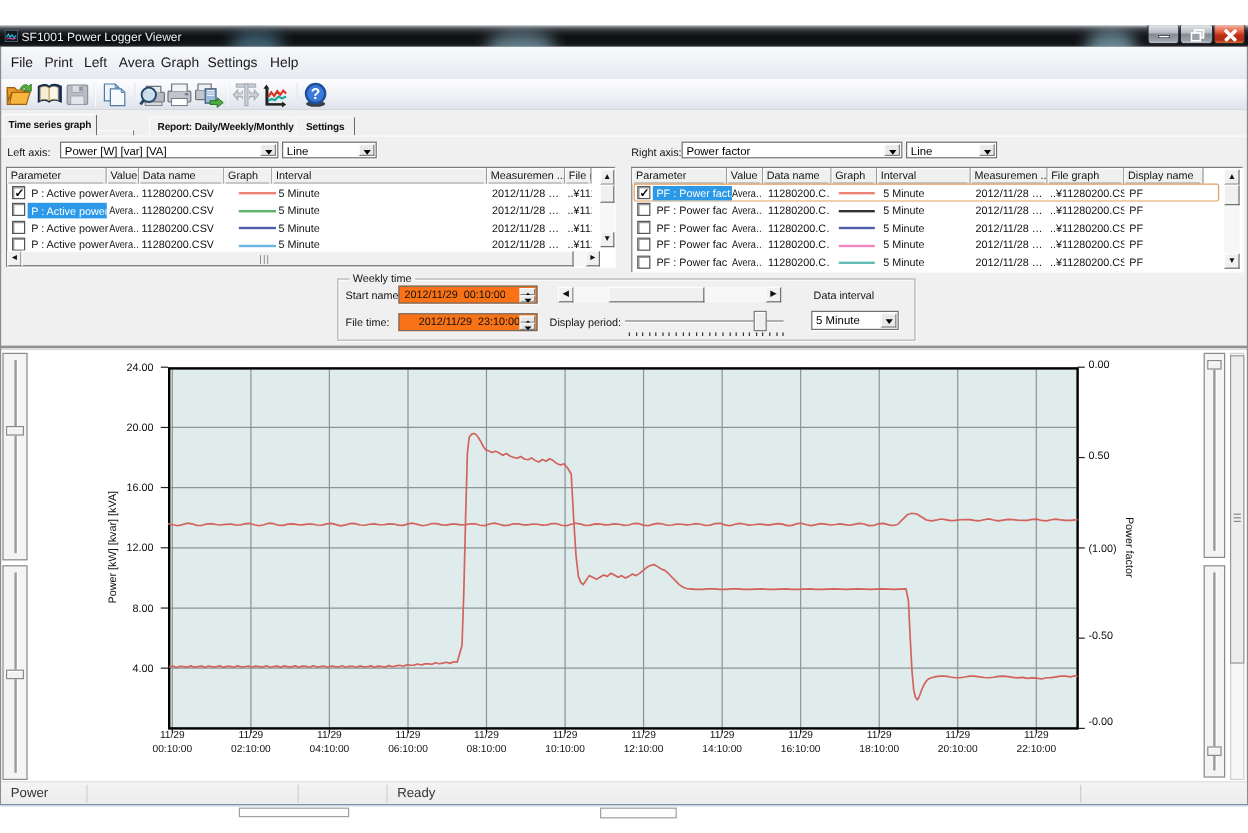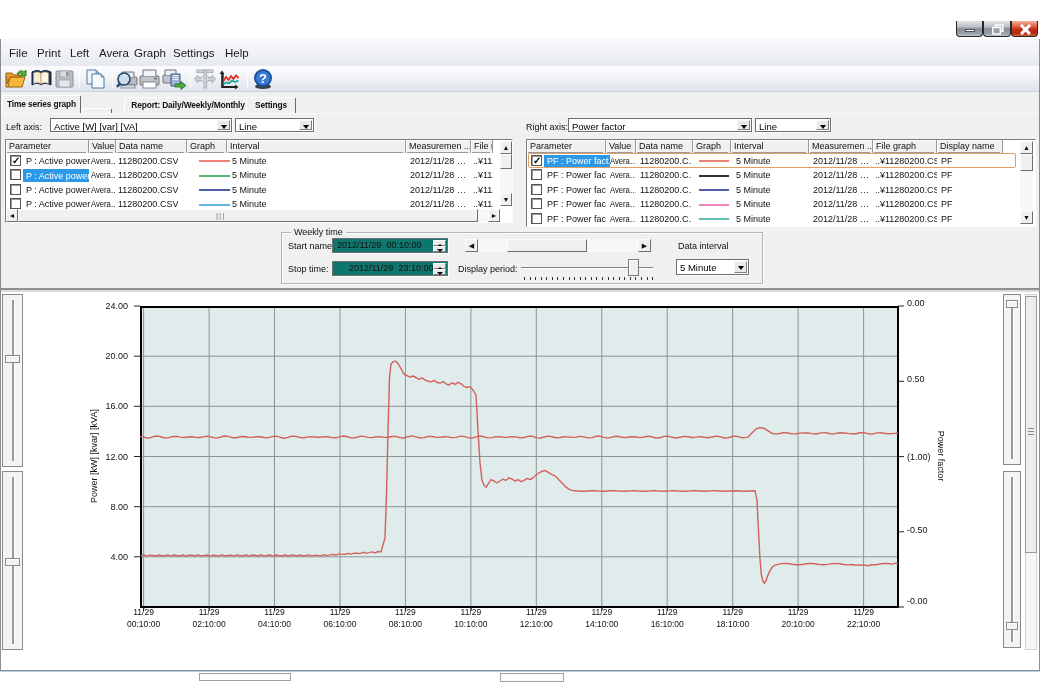--- a/index.html
+++ b/index.html
@@ -50,21 +50,21 @@
 .sw{position:absolute;height:2px}
 .sel{position:absolute;background:#2b99e8;color:#fff;font-size:9px;padding:1.5px 0 0 3px;white-space:nowrap;overflow:hidden;width:66px;height:12.5px}
 
 .sbtn{position:absolute;background:#f0f0f0;border:1px solid;border-color:#fdfdfd #6f6f6f #6f6f6f #fdfdfd;
  font-size:7px;color:#111;text-align:center;line-height:11px}
 .strack{position:absolute;background:#f7f7f7}
 .sthumb{position:absolute;background:#f0f0f0;border:1px solid;border-color:#fdfdfd #6f6f6f #6f6f6f #fdfdfd}
 
 #gbox{left:281px;top:232px;width:482px;height:52px;border:1px solid #b4b4b4;
  box-shadow:inset 1px 1px 0 #fdfdfd, 1px 1px 0 #fdfdfd}
-.inp{position:absolute;background:#0f766e;border:1px solid #6e6e6e;box-shadow:1px 1px 0 #fdfdfd}
+.inp{position:absolute;background:#f97316;border:1px solid #6e6e6e;box-shadow:1px 1px 0 #fdfdfd}
 .spb{position:absolute;left:0;width:13px;height:6px;background:#e9e9e9;border:1px solid;
  border-color:#fbfbfb #808080 #808080 #fbfbfb}
 
 #sbar{left:1px;top:651px;width:1038px;height:19px;background:linear-gradient(180deg,#f4f4f4,#ececec);
  border-top:1px solid #dcdcdc;font-size:11px;color:#333}
 .ssep{position:absolute;top:2px;width:1px;height:15px;background:#cfcfcf}
 
 .vslider{position:absolute;background:#f4f4f4;border:1px solid #8a8a8a}
 .groove{position:absolute;left:50%;top:5px;bottom:5px;width:2px;margin-left:-1px;
  background:#9a9a9a;box-shadow:1px 0 0 #fff}
@@ -72,20 +72,31 @@
  border:1px solid #8a8a8a;box-shadow:inset 1px 1px 0 #fff}
 </style></head>
 <body>
 <div id="page">
 
 <div class="abs" style="left:0;top:670px;width:1040px;height:1px;background:#7b93a6"></div>
 <div class="abs" style="left:0;top:671px;width:1040px;height:1px;background:#c2cdd8"></div>
 <div class="abs" style="left:199px;top:673px;width:92px;height:8px;border:1px solid #9aa2a8;background:#fdfdfd"></div>
 <div class="abs" style="left:500px;top:673px;width:64px;height:9px;border:1px solid #9aa2a8;background:#fdfdfd"></div>
 
+<div class="abs" id="tbar">
+ <div class="blob" style="left:192px;top:5px;width:44px;height:24px;background:#5d93ad;opacity:.6"></div>
+ <div class="blob" style="left:405px;top:5px;width:58px;height:26px;background:#9fd0e2;opacity:.55"></div>
+ <div class="blob" style="left:905px;top:4px;width:42px;height:26px;background:#a5d4e6;opacity:.6"></div>
+ <svg style="position:absolute;left:4px;top:4px" width="11" height="10">
+  <rect x="0" y="0" width="11" height="10" fill="#10181e" stroke="#5d89a8" stroke-width="1"></rect>
+  <polyline points="1.5,6 3,3.5 4.5,6 6,4 7.5,6.5 9.5,4.5" fill="none" stroke="#27c0d8" stroke-width="1"></polyline>
+  <polyline points="1.5,7.5 4,6.8 6.5,7.6 9.5,6.9" fill="none" stroke="#d040a0" stroke-width="1"></polyline>
+ </svg>
+ <div id="ttxt">SF1001 Power Logger Viewer</div>
+</div>
 
 <div class="wbtn" style="left:956px;top:21px;width:27px">
  <div class="glyph" style="left:8px;top:8px;width:10px;height:3px;background:#fff;border:1px solid #4a555f"></div>
     </div>
 <div class="wbtn" style="left:983px;top:21px;width:28px">
  <svg style="position:absolute;left:8px;top:3px" width="12" height="11" viewBox="0 0 12 11">
   <rect x="3.5" y="1" width="7.5" height="6.5" fill="#c8cdd2" stroke="#fff" stroke-width="1.4"></rect>
   <rect x="0.8" y="3.5" width="7.5" height="6.5" fill="#9aa1a8" stroke="#fff" stroke-width="1.4"></rect>
  </svg>
     </div>
@@ -178,21 +189,21 @@
 <div class="abs" id="tabrow">
  <div class="tab" style="left:1px;top:3px;width:79px;height:18px;line-height:17px">Time series graph</div>
  <div class="tab" style="left:80px;top:16px;width:31px;height:16px;line-height:15px">Summary</div>
  <div class="tab" style="left:123px;top:5px;width:128px;height:16px;line-height:15px">Report: Daily/Weekly/Monthly</div>
  <div class="tab" style="left:245px;top:5px;width:50px;height:16px;line-height:15px">Settings</div>
 </div>
 
 <div class="abs" id="panel"></div>
 <div class="abs lbl" style="left:6px;top:122px">Left axis:</div>
 <div class="combo" style="left:50px;top:118px;width:182px">
- <div class="tx">Active [W] [var] [VA]</div>
+ <div class="tx">Power [W] [var] [VA]</div>
       <div class="cbtn"></div>
     </div>
 <div class="combo" style="left:235px;top:118px;width:79px">
  <div class="tx">Line</div>
       <div class="cbtn"></div>
     </div>
 <div class="abs lbl" style="left:526px;top:122px">Right axis:</div>
 <div class="combo" style="left:568px;top:118px;width:184px">
  <div class="tx">Power factor</div>
       <div class="cbtn"></div>
@@ -323,21 +334,21 @@
 <div class="abs lbl" style="left:288px;top:241px">Start name:</div>
 <div class="inp" style="left:332px;top:238px;width:116px;height:15px">
       <div class="cell" style="left:4px;top:1px">2012/11/29&nbsp;&nbsp;00:10:00</div>
       <div class="spb" style="right:1px;left:auto;top:1px">
         <div style="position:absolute;left:3px;top:0px;border:3px solid transparent;border-bottom:3px solid #000"></div>
       </div>
       <div class="spb" style="right:1px;left:auto;top:7px">
         <div style="position:absolute;left:3px;top:2px;border:3px solid transparent;border-top:3px solid #000"></div>
       </div>
     </div>
-<div class="abs lbl" style="left:288px;top:264px">Stop time:</div>
+<div class="abs lbl" style="left:288px;top:264px">File time:</div>
 <div class="inp" style="left:332px;top:261px;width:116px;height:15px">
       <div class="cell" style="left:16px;top:1px">2012/11/29&nbsp;&nbsp;23:10:00</div>
       <div class="spb" style="right:1px;left:auto;top:1px">
         <div style="position:absolute;left:3px;top:0px;border:3px solid transparent;border-bottom:3px solid #000"></div>
       </div>
       <div class="spb" style="right:1px;left:auto;top:7px">
         <div style="position:absolute;left:3px;top:2px;border:3px solid transparent;border-top:3px solid #000"></div>
       </div>
     </div>
 <div class="abs sbtn" style="left:465px;top:239px;width:13px;height:13px;line-height:12px">◀</div>
@@ -396,20 +407,28 @@
       <div class="groove"></div>
       <div class="vthumb" style="top:150px"></div>
     </div>
 <div class="abs" style="left:1025px;top:294px;width:12px;height:356px;background:#f6f6f6;border:1px solid #d2d2d2"></div>
 <div class="abs" style="left:1025px;top:296px;width:12px;height:257px;background:#ededed;border:1px solid #9a9a9a"></div>
 <div class="abs" style="left:1028px;top:428px;width:6px;height:1px;background:#888"></div>
 <div class="abs" style="left:1028px;top:431px;width:6px;height:1px;background:#888"></div>
 <div class="abs" style="left:1028px;top:434px;width:6px;height:1px;background:#888"></div>
 <div class="abs" style="left:0;top:39px;width:1px;height:631px;background:#8a8e92"></div>
 <div class="abs" style="left:1039px;top:39px;width:1px;height:631px;background:#8a8e92"></div>
+<div class="abs" id="sbar">
+      <span style="position:absolute;left:8px;top:3px">Power</span>
+      <span style="position:absolute;left:330px;top:3px">Ready</span>
+      <div class="ssep" style="left:71px"></div>
+      <div class="ssep" style="left:247px"></div>
+      <div class="ssep" style="left:321px"></div>
+      <div class="ssep" style="left:899px"></div>
+    </div>
     <svg width="1040" height="694" style="position:absolute;left:0;top:0">
 <style>.gl{stroke:#8c9496;stroke-width:1}.tk{stroke:#222;stroke-width:1}
 .al{font:9px "Liberation Sans",sans-serif;fill:#111}
 .xl{font:8.5px "Liberation Sans",sans-serif;fill:#111}
 .cv{fill:none;stroke:#d2625c;stroke-width:1.4;stroke-linejoin:round}</style>
 <rect x="140" y="306" width="759" height="302" fill="#e0ebeb" stroke="none"></rect>
 <line x1="143.6" y1="306" x2="143.6" y2="607" class="gl"></line>
       <line x1="209.1" y1="306" x2="209.1" y2="607" class="gl"></line>
       <line x1="274.5" y1="306" x2="274.5" y2="607" class="gl"></line>
       <line x1="340.0" y1="306" x2="340.0" y2="607" class="gl"></line>

